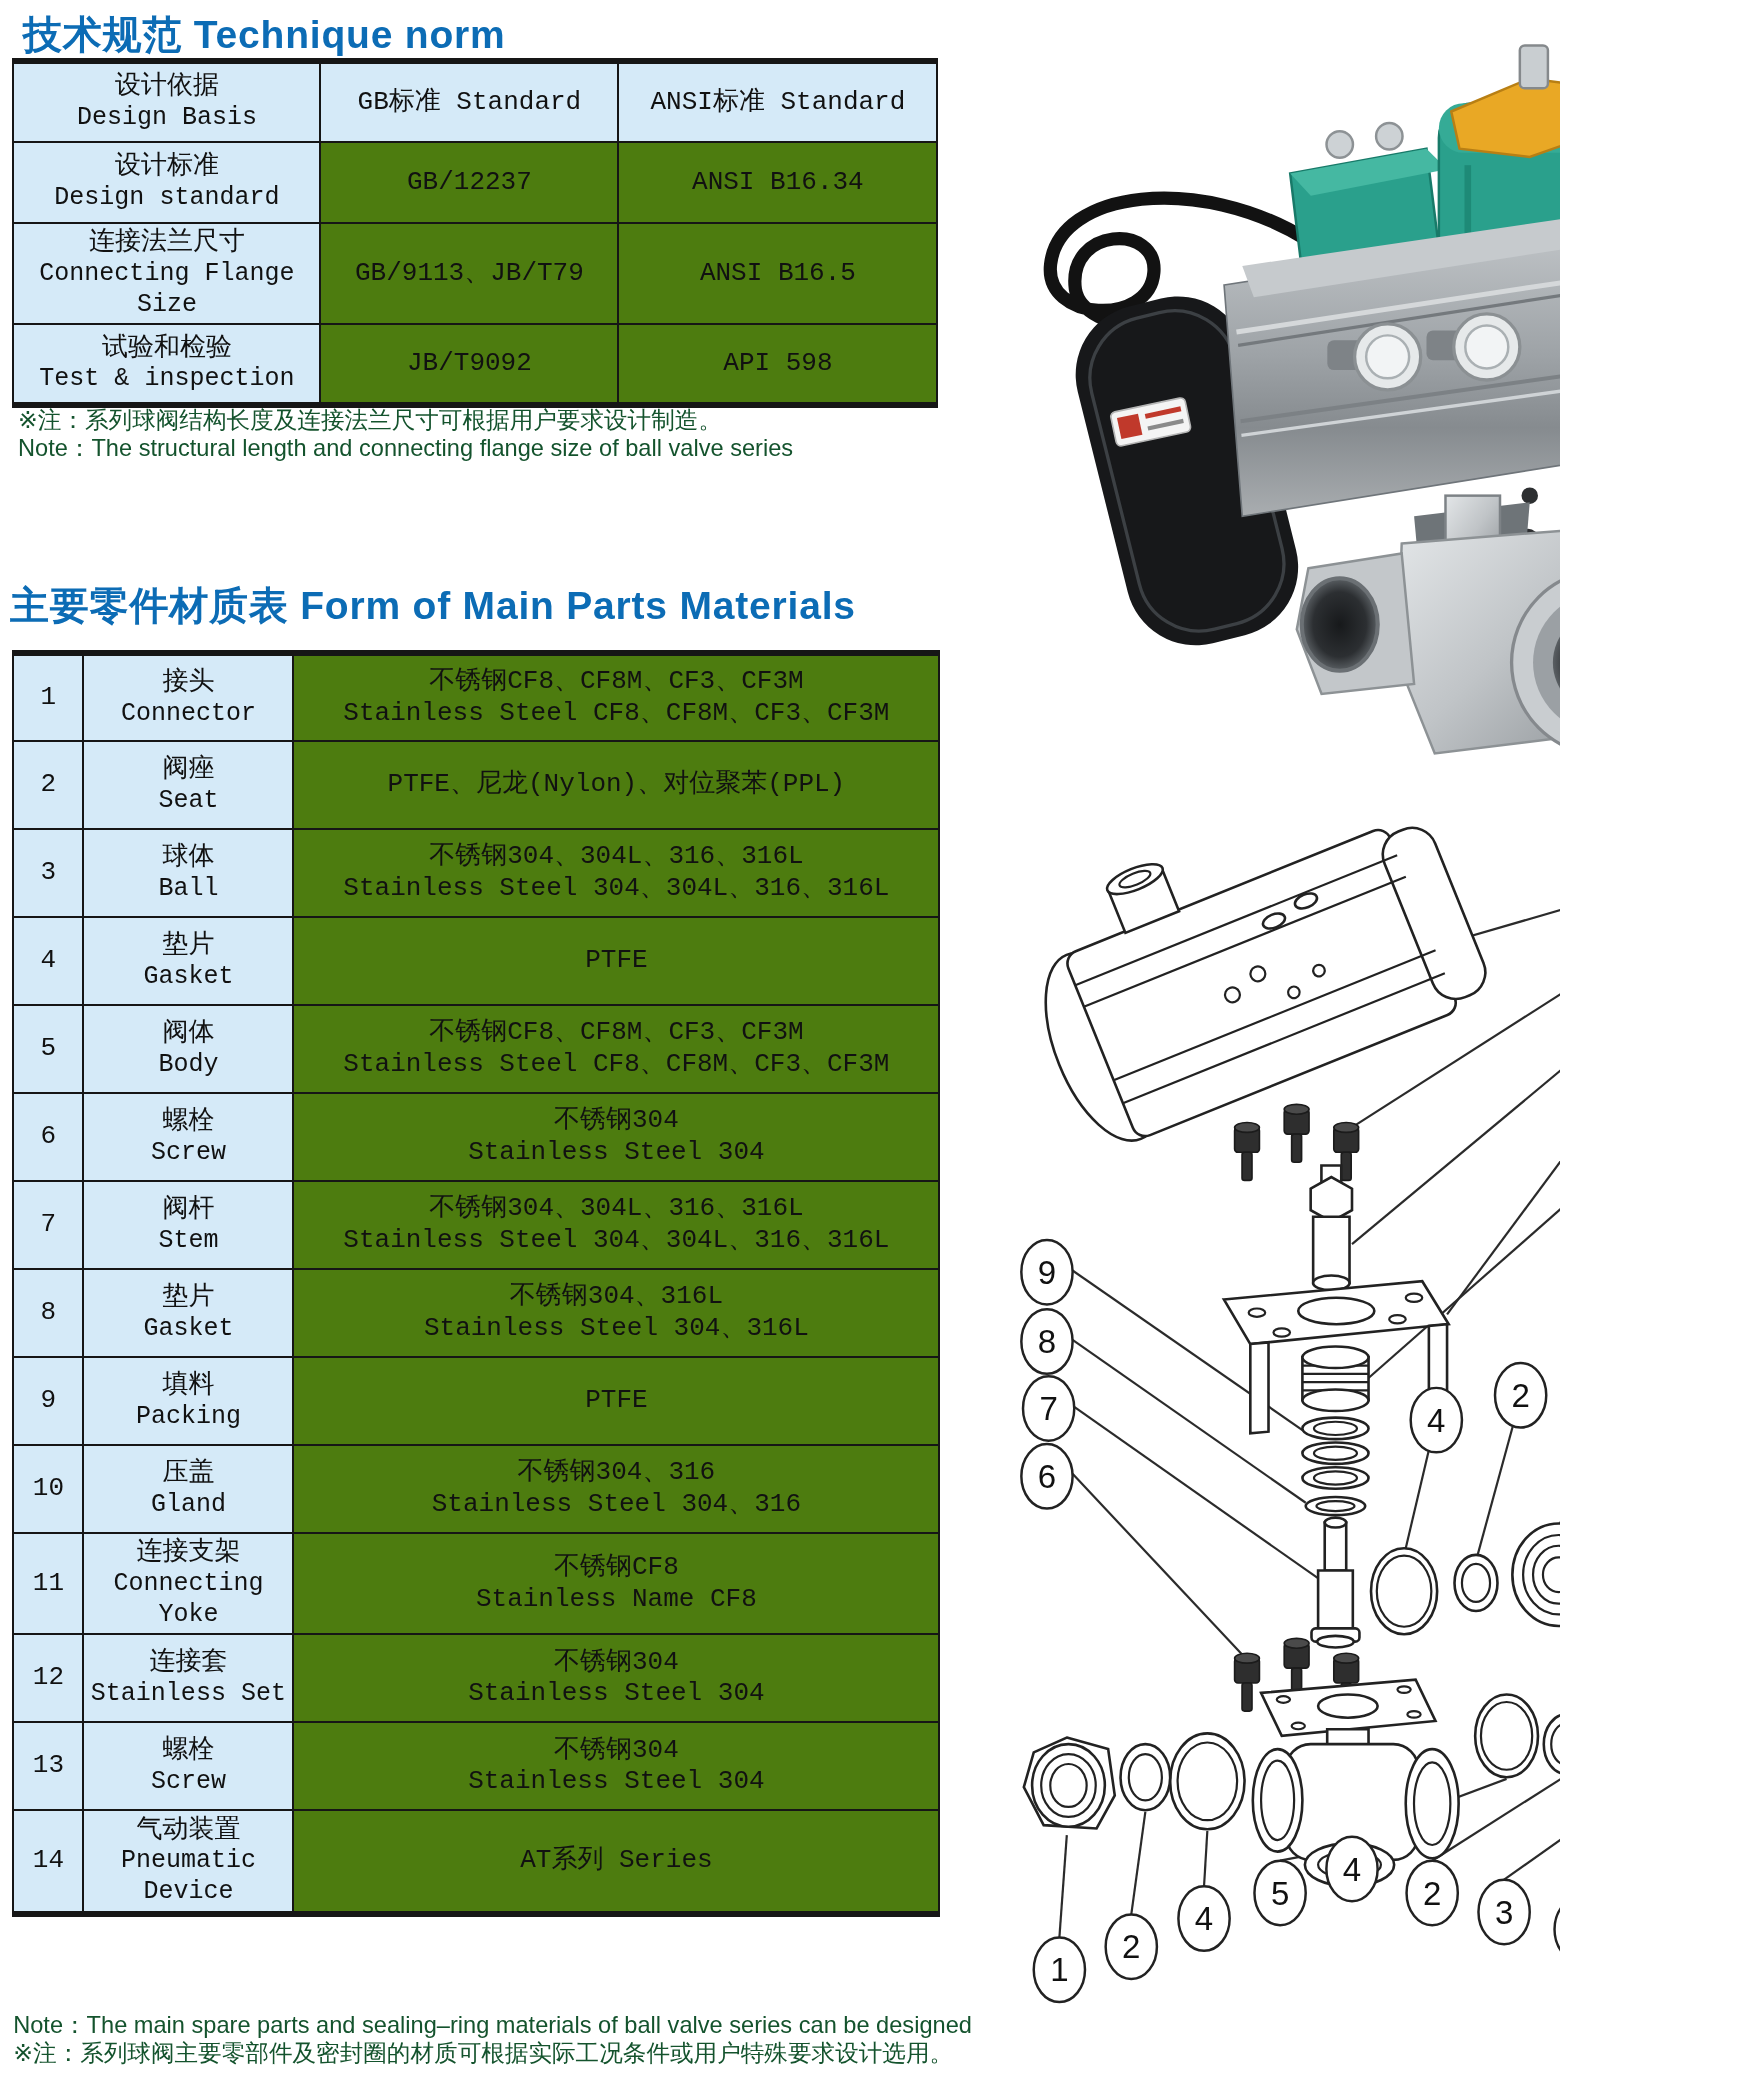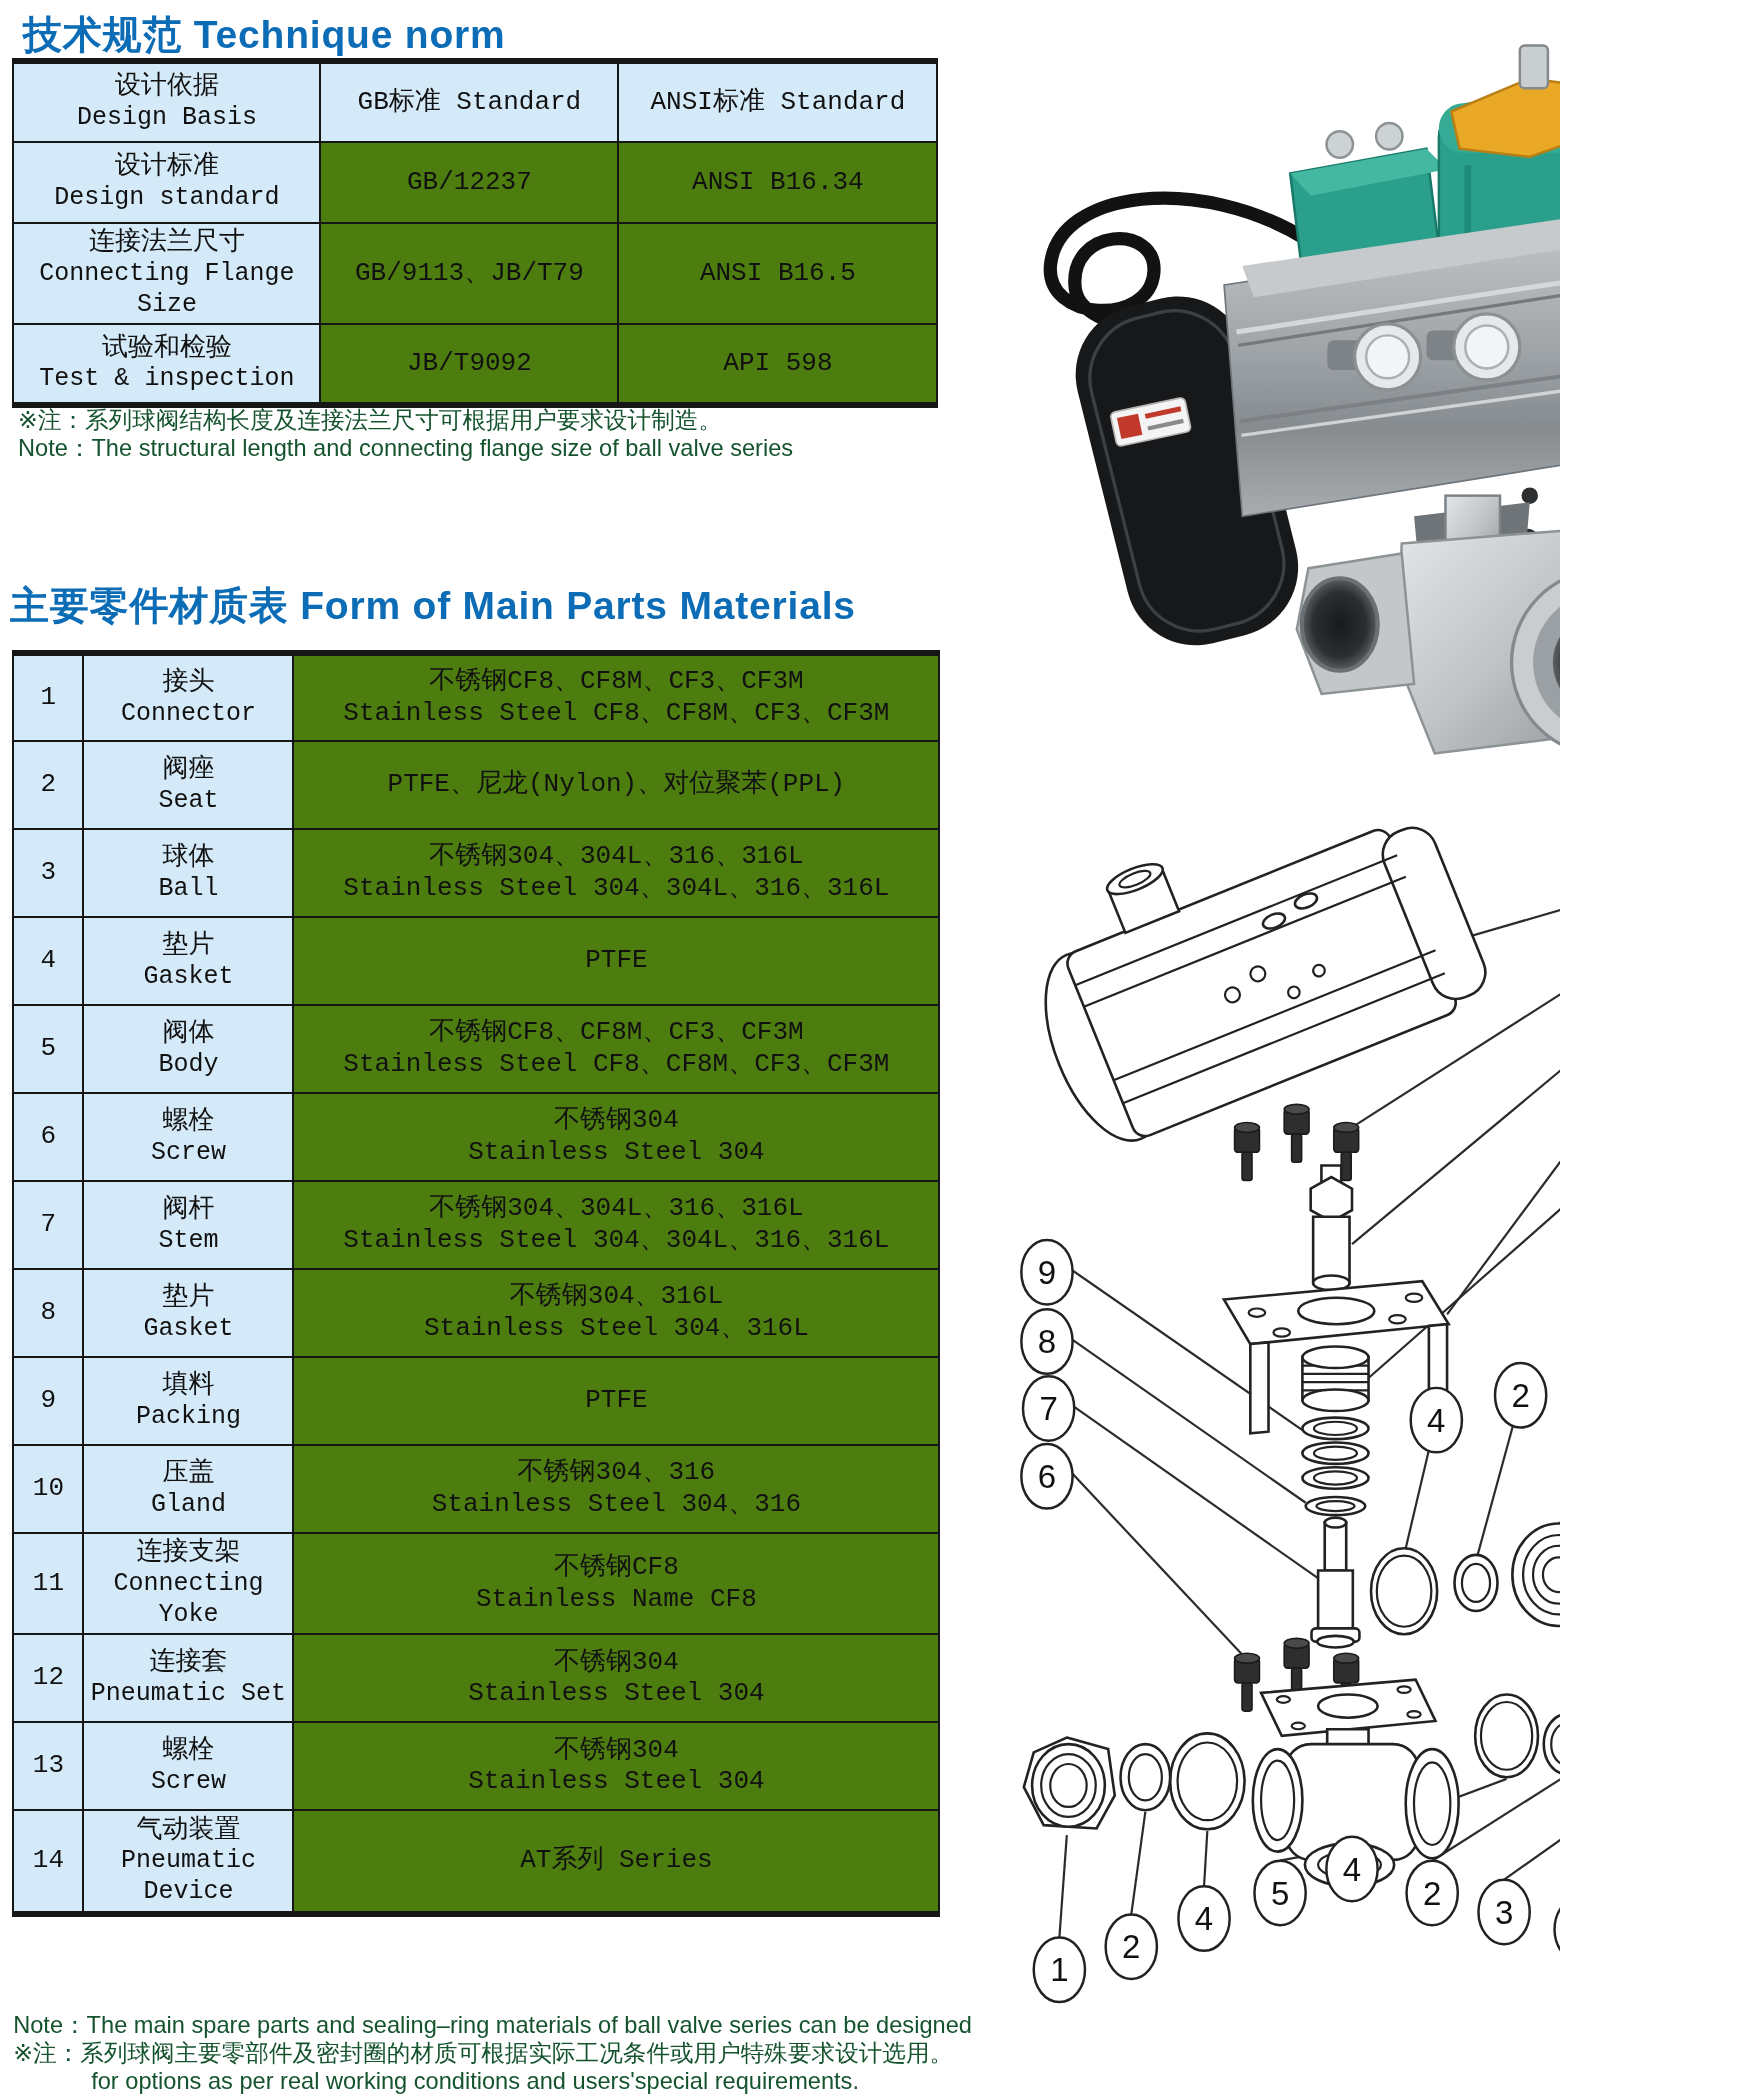--- a/index.html
+++ b/index.html
@@ -220,21 +220,21 @@
       </td>
       <td>
         <span>不锈钢CF8</span>
         <span>Stainless Name CF8</span>
       </td>
     </tr>
     <tr>
       <td class="blue">12</td>
       <td class="blue">
         <span>连接套</span>
-        <span class="en">Pneumatic Set</span>
+        <span class="en">Stainless Set</span>
       </td>
       <td>
         <span>不锈钢304</span>
         <span>Stainless Steel 304</span>
       </td>
     </tr>
     <tr>
       <td class="blue">13</td>
       <td class="blue">
         <span>螺栓</span>
@@ -255,21 +255,20 @@
         <span>AT系列 Series</span>
 
       </td>
     </tr>
   </tbody>
     </table>
 
   <div class="note" id="note2">
     <div>Note：The main spare parts and sealing–ring materials of ball valve series can be designed</div>
     <div>※注：系列球阀主要零部件及密封圈的材质可根据实际工况条件或用户特殊要求设计选用。</div>
-    <div class="l3">for options as per real working conditions and users'special requirements.</div>
   </div>
 
   <div class="art" style="left:951px;top:33px">
     <svg width="794" height="727" viewBox="0 0 960 880">
       <defs>
         <linearGradient id="gBody" x1="0" y1="0" x2="0" y2="1">
           <stop offset="0" stop-color="#c2c6c9"></stop>
             <stop offset=".45" stop-color="#9ea3a7"></stop>
           <stop offset=".7" stop-color="#868b8f"></stop>
             <stop offset="1" stop-color="#a9adb0"></stop>

